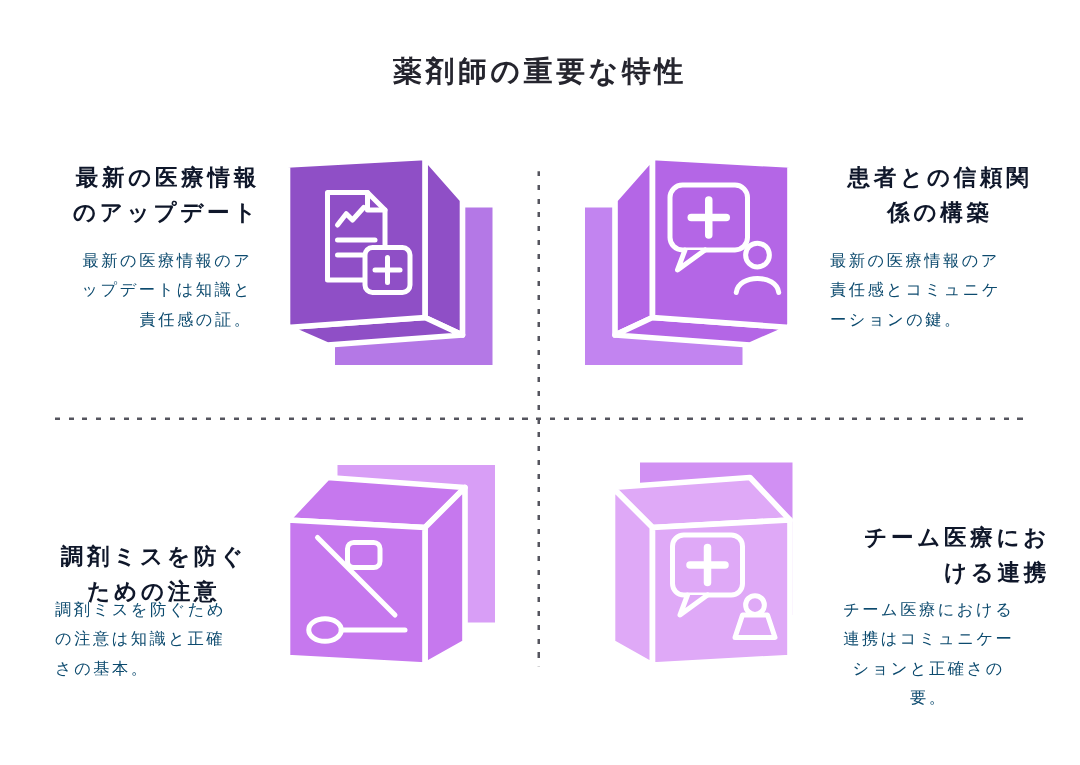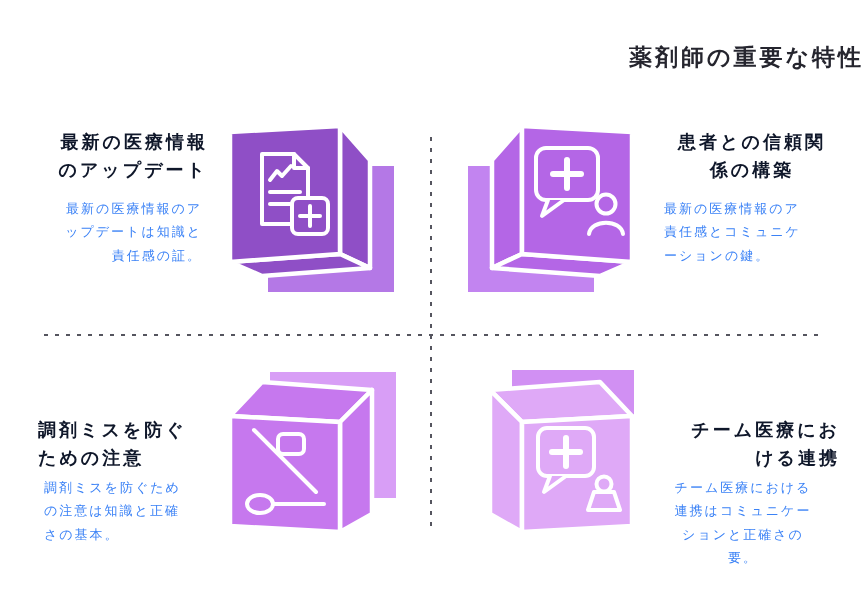--- a/index.html
+++ b/index.html
@@ -2,45 +2,45 @@
 <html><head>
 <meta charset="utf-8">
 <style>
   html,body { margin:0; padding:0; background:#ffffff; }
   .canvas {
     position:relative; width:864px; height:612px; background:#ffffff;
     overflow:hidden; font-family:"Liberation Sans", sans-serif;
   }
   .title {
     position:absolute; top:42px; left:0; right:0; margin:0;
-    text-align:right; font-size:23px; font-weight:700;
+    text-align:center; font-size:23px; font-weight:700;
     letter-spacing:3px; color:#25252e;
     font-family:"Liberation Sans", sans-serif;
   }
   .v-divider {
     position:absolute; left:430px; top:137px; width:2px; height:396px;
     background:repeating-linear-gradient(180deg,#55555e 0 4px,transparent 4px 11px);
   }
   .h-divider {
     position:absolute; left:44px; top:334px; width:776px; height:2px;
     background:repeating-linear-gradient(90deg,#55555e 0 4px,transparent 4px 11px);
   }
   .heading {
     position:absolute; margin:0; font-size:18px; font-weight:700;
     color:#0f172a; letter-spacing:3px; line-height:1.55;
     white-space:pre-line; font-family:"Liberation Sans", sans-serif;
   }
   .desc {
-    position:absolute; margin:0; font-size:13px; color:#3b82f6;
+    position:absolute; margin:0; font-size:13px; color:#0c4a6e;
     letter-spacing:2px; line-height:1.8; white-space:pre-line;
     font-family:Liberation Sans, sans-serif;
   }
   .h-q1 { top:129px; left:38px;  width:170px; text-align:right; }
   .h-q2 { top:129px; left:664px; width:176px; text-align:center; }
-  .h-q3 { top:417px; left:38px;  width:170px; text-align:left; }
+  .h-q3 { top:432px; left:38px;  width:170px; text-align:center; }
   .h-q4 { top:417px; left:664px; width:176px; text-align:right; }
   .d-q1 { top:197px; left:44px;  width:158px; text-align:right; }
   .d-q2 { top:197px; left:664px; width:158px; text-align:left; }
   .d-q3 { top:476px; left:44px;  width:158px; text-align:left; }
   .d-q4 { top:476px; left:664px; width:158px; text-align:center; }
   .cube { position:absolute; width:182px; height:182px; }
   .c-q1 { left:222px; top:122px; }
   .c-q2 { left:458px; top:122px; }
   .c-q3 { left:222px; top:364px; }
   .c-q4 { left:458px; top:364px; }

